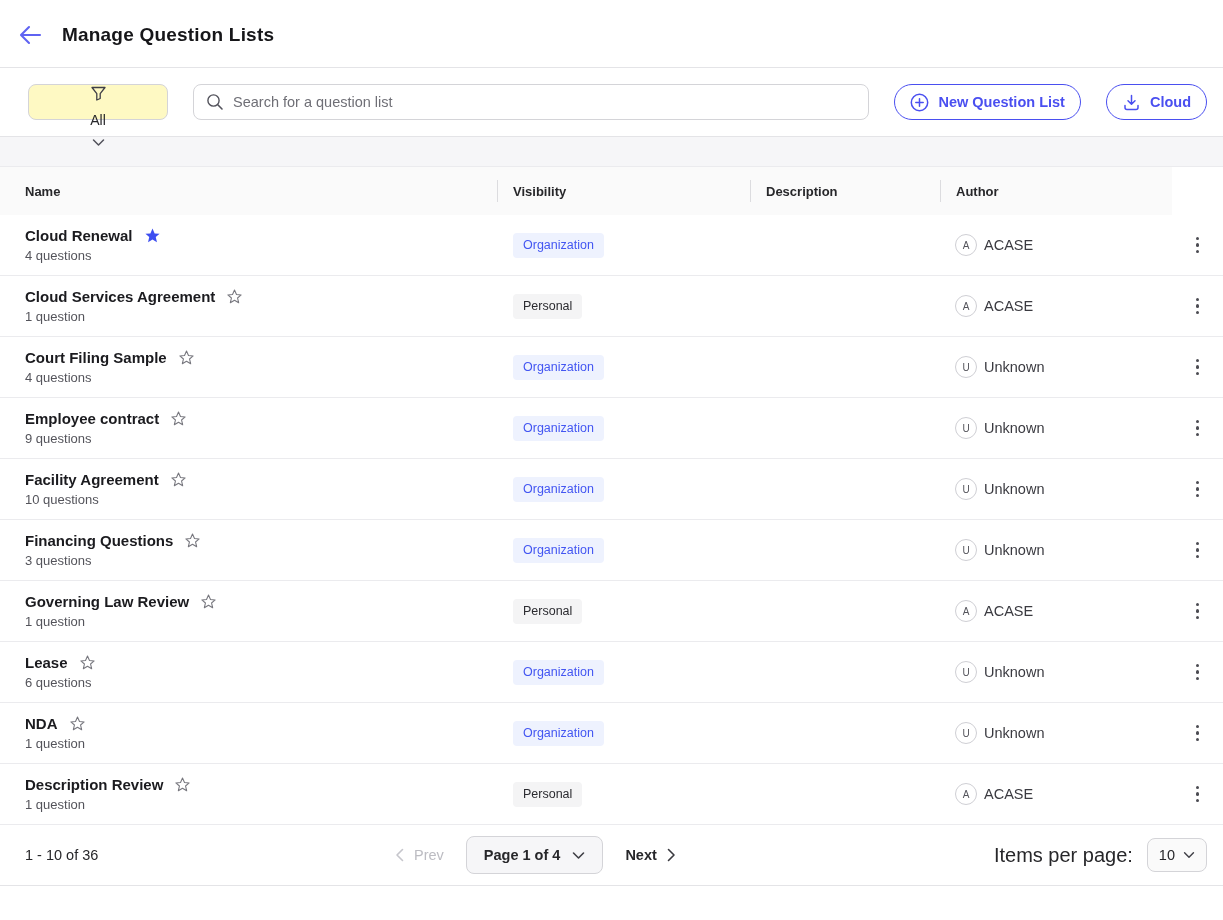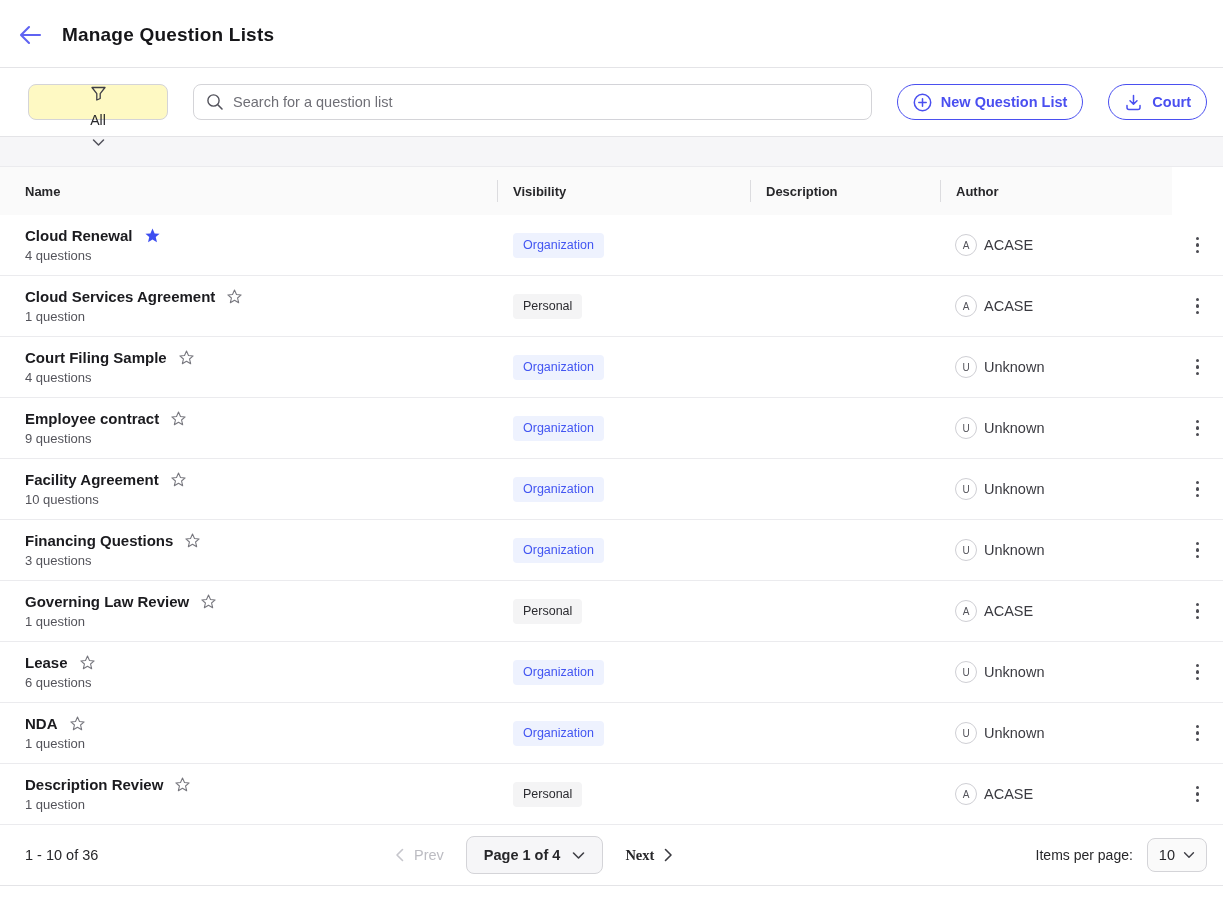--- a/index.html
+++ b/index.html
@@ -83,23 +83,23 @@
     border-bottom:1px solid #e4e4e7;
   }
   .range-text { font-size:14.5px; color:#27272a; width:370px; }
   .pager { display:flex; align-items:center; gap:22px; }
   .pager-prev { display:flex; align-items:center; gap:10px; font-size:14.5px; color:#bcbcc2; background:none; border:none; font-family:inherit; cursor:default; }
   .page-btn {
     display:flex; align-items:center; gap:12px; background:#f6f6f8; border:1px solid #d4d4d8;
     border-radius:8px; height:38px; padding:0 17px; font-size:14.5px; font-weight:700; color:#27272a;
     font-family:inherit; cursor:pointer;
   }
-  .pager-next { display:flex; align-items:center; gap:10px; font-size:14.5px; font-weight:700; color:#27272a; background:none; border:none; font-family:Liberation Serif, serif; cursor:pointer; }
+  .pager-next { display:flex; align-items:center; gap:10px; font-size:14.5px; font-weight:700; color:#27272a; background:none; border:none; font-family:Liberation Sans, sans-serif; cursor:pointer; }
   .per-page { margin-left:auto; display:flex; align-items:center; gap:14px; }
-  .per-page-label { font-size:14px; color:#27272a; }
+  .per-page-label { font-size:20px; color:#27272a; }
   .per-page-select {
     display:flex; align-items:center; gap:8px; border:1px solid #d4d4d8; border-radius:8px;
     background:#fafafa; height:34px; padding:0 11px; font-size:14.5px; color:#27272a; cursor:pointer;
   }
 </style>
 </head>
 <body>
 
 <div class="page-header">
   <button class="back-btn">
@@ -145,21 +145,21 @@
     <span>New Question List</span>
   </button>
 
   <button class="btn-outline">
     <span style="display:flex">
       <svg width="19" height="19" viewBox="0 0 19 19" fill="none">
         <path d="M9.5 2.5 V11 M6 7.8 L9.5 11.3 L13 7.8" stroke="#4a4ff0" stroke-width="1.5" stroke-linecap="round" stroke-linejoin="round"></path>
         <path d="M3 12.5 V14.5 C3 15.6 3.9 16.5 5 16.5 H14 C15.1 16.5 16 15.6 16 14.5 V12.5" stroke="#4a4ff0" stroke-width="1.5" stroke-linecap="round"></path>
       </svg>
     </span>
-    <span>Court</span>
+    <span>Cloud</span>
   </button>
 </div>
 
 <div class="band"></div>
 
 <div class="grid-row thead">
   <div class="th first">Name</div>
   <div class="th sep">Visibility</div>
   <div class="th sep">Description</div>
   <div class="th sep">Author</div>

